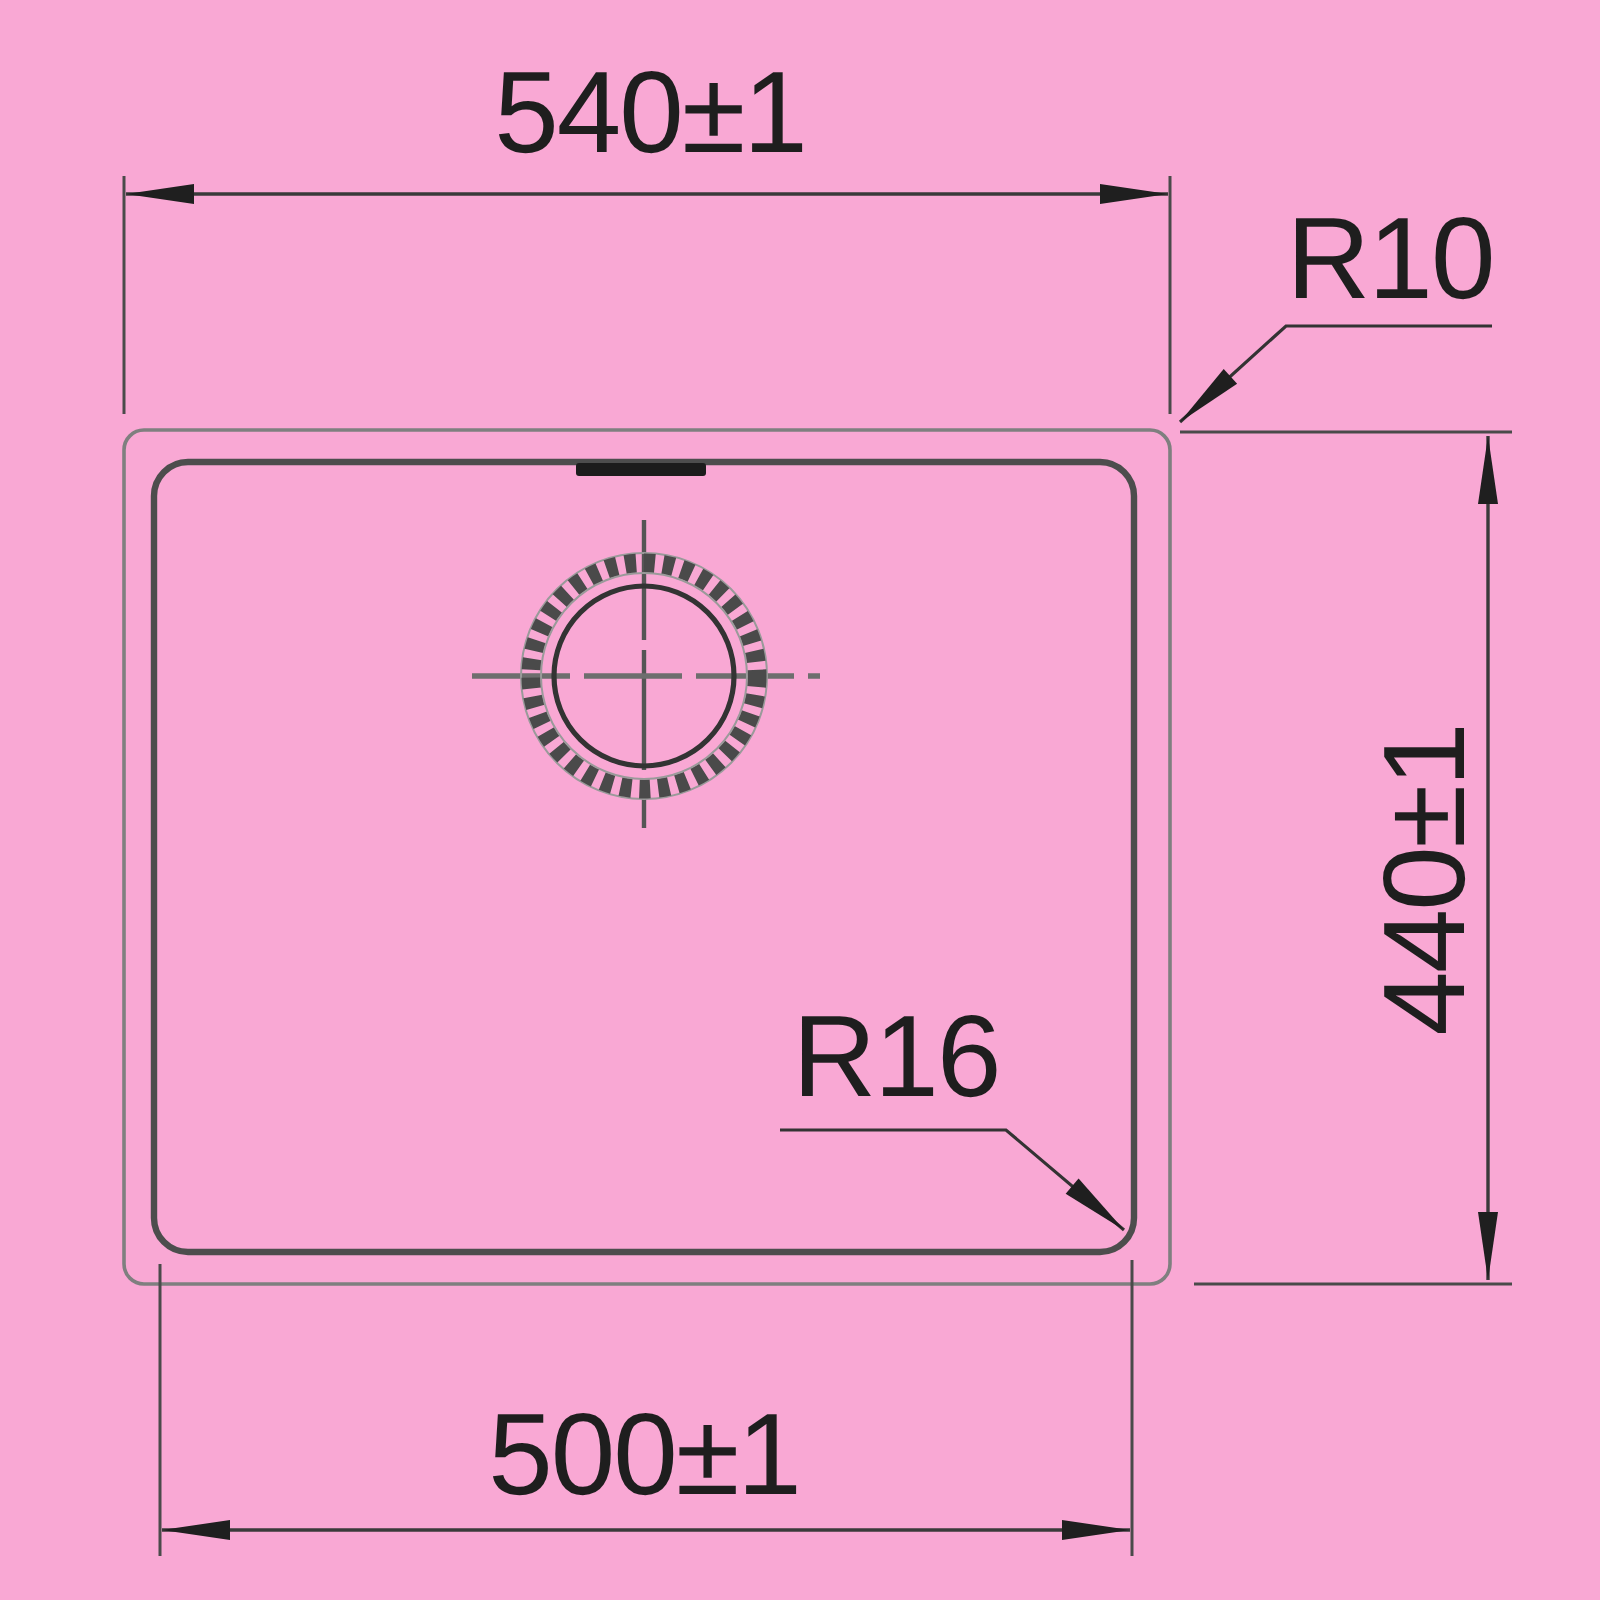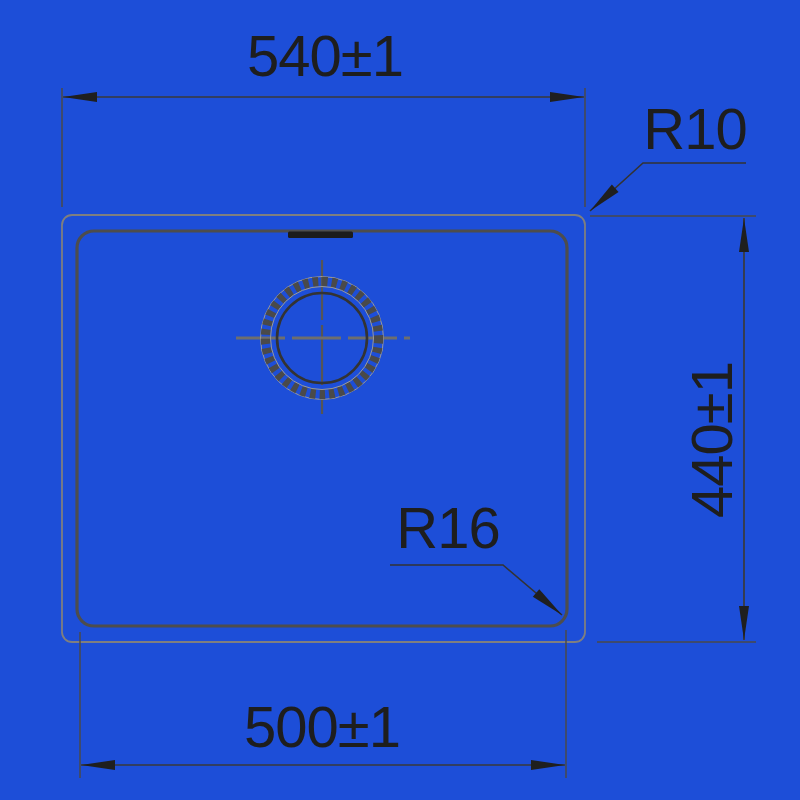--- a/index.html
+++ b/index.html
@@ -4,21 +4,21 @@
 <style>
   html, body {
     margin: 0;
     padding: 0;
     background: #fafafa;
   }
   .canvas {
     position: relative;
     width: 800px;
     height: 800px;
-    background: #1d4ed8;
+    background: #f9a8d4;
     overflow: hidden;
     font-family: "Liberation Sans", sans-serif;
   }
   svg { display: block; }
   .dim-text {
     font-family: "Liberation Sans", sans-serif;
     font-size: 58px;
     fill: #1e1e1e;
     letter-spacing: -1px;
   }

